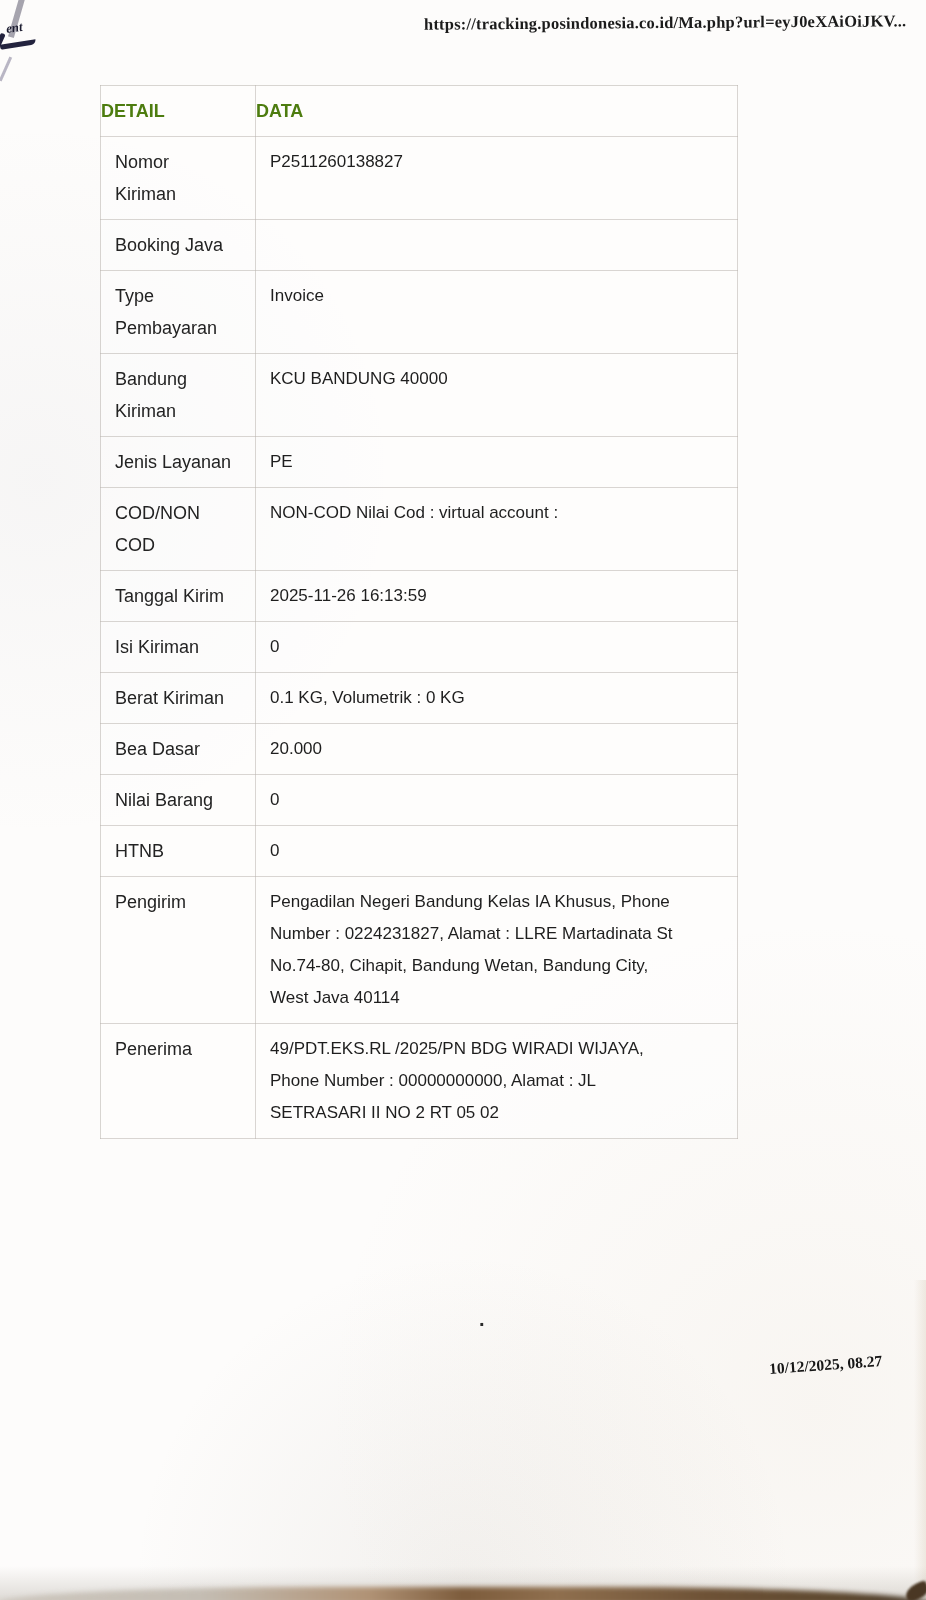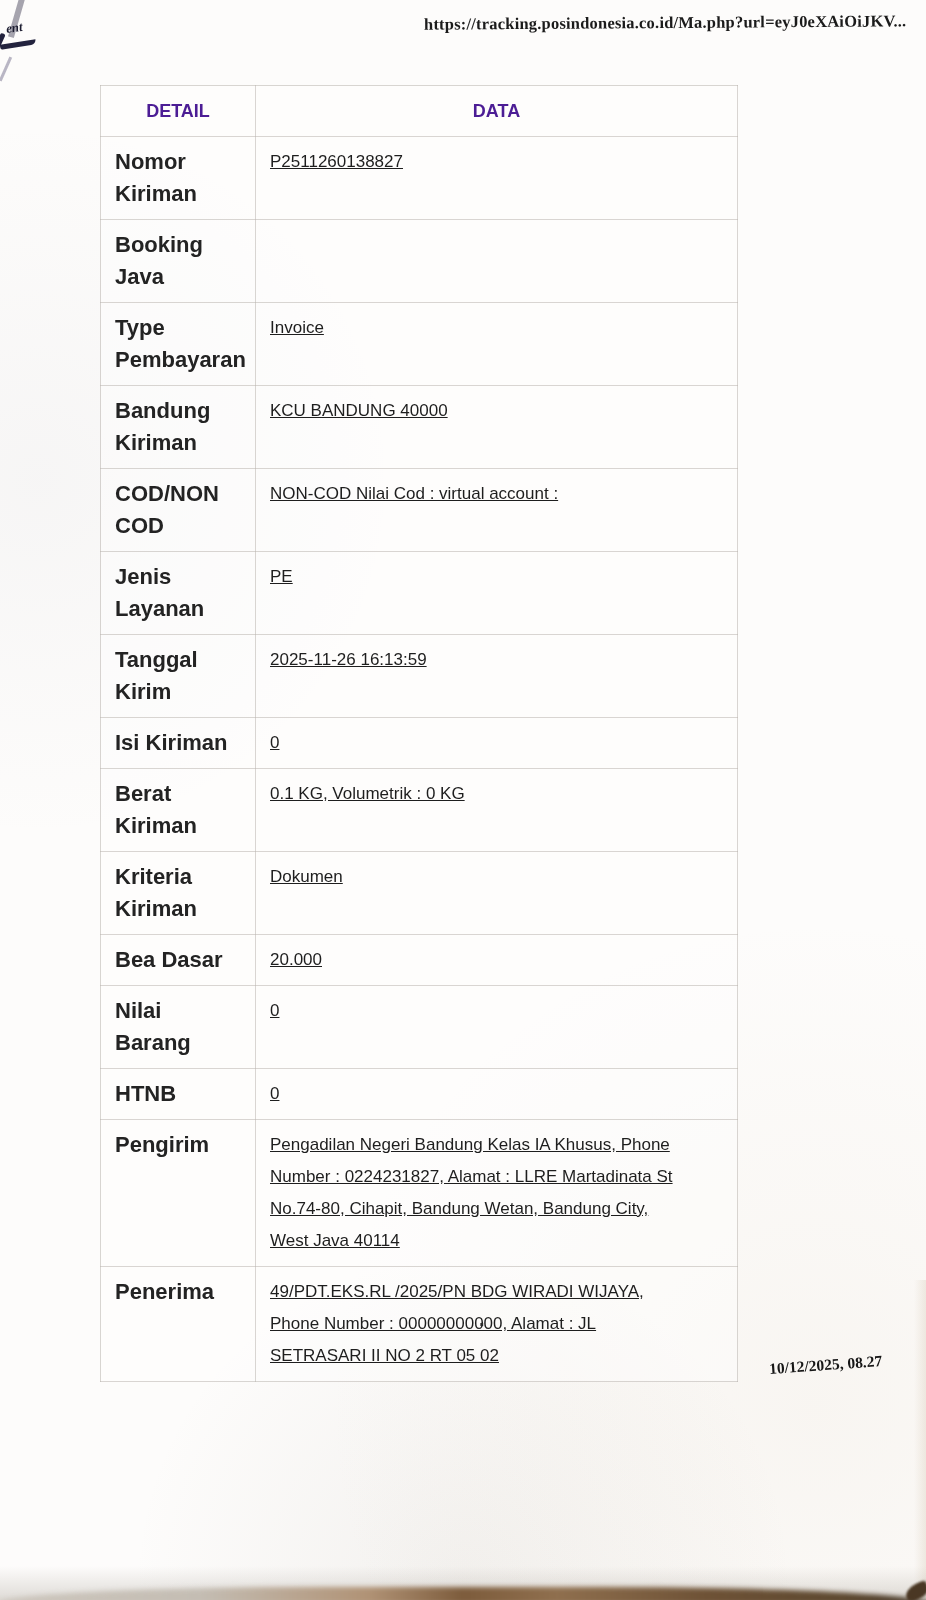--- a/index.html
+++ b/index.html
@@ -36,33 +36,32 @@
   }
   #detail-table col.c-label { width:155px; }
   #detail-table col.c-value { width:482px; }
   #detail-table th, #detail-table td {
     border:1px solid rgba(185,180,174,.55);
     vertical-align:top;
     white-space:pre-line;
     background:rgba(255,255,255,.4);
   }
   #detail-table th.hdr {
-    height:50px; vertical-align:middle; text-align:center;
-    font-size:18px; font-weight:bold; color:#4c1d95; padding:0;
+    height:50px; vertical-align:middle; text-align:left;
+    font-size:18px; font-weight:bold; color:#4d7c0f; padding:0;
     white-space:normal;
   }
   #detail-table th.lbl {
-    font-weight:bold; font-size:22px; line-height:32px;
+    font-weight:normal; font-size:18px; line-height:32px;
     text-align:left; color:#232323;
     padding:9px 18px 9px 14px;
   }
   #detail-table td.val {
     font-size:17px; line-height:32px; color:#1e1e1e;
     padding:9px 6px 9px 14px;
-    text-decoration:underline;
   }
 
   
   #stray-dot {
     position:absolute; left:479px; top:1308px;
     font-size:20px; font-weight:bold; color:#2a2a2a;
   }
 
   
   #print-date {
@@ -163,44 +162,39 @@
     <th class="lbl">Type
 Pembayaran</th>
     <td class="val">Invoice</td>
   </tr>
   <tr>
     <th class="lbl">Bandung
 Kiriman</th>
     <td class="val">KCU BANDUNG 40000</td>
   </tr>
   <tr>
+    <th class="lbl">Jenis Layanan</th>
+    <td class="val">PE</td>
+  </tr>
+  <tr>
     <th class="lbl">COD/NON
 COD</th>
     <td class="val">NON-COD Nilai Cod : virtual account :</td>
   </tr>
   <tr>
-    <th class="lbl">Jenis Layanan</th>
-    <td class="val">PE</td>
-  </tr>
-  <tr>
     <th class="lbl">Tanggal Kirim</th>
     <td class="val">2025-11-26 16:13:59</td>
   </tr>
   <tr>
     <th class="lbl">Isi Kiriman</th>
     <td class="val">0</td>
   </tr>
   <tr>
     <th class="lbl">Berat Kiriman</th>
     <td class="val">0.1 KG, Volumetrik : 0 KG</td>
-  </tr>
-  <tr>
-    <th class="lbl">Kriteria
-Kiriman</th>
-    <td class="val">Dokumen</td>
   </tr>
   <tr>
     <th class="lbl">Bea Dasar</th>
     <td class="val">20.000</td>
   </tr>
   <tr>
     <th class="lbl">Nilai Barang</th>
     <td class="val">0</td>
   </tr>
   <tr>

